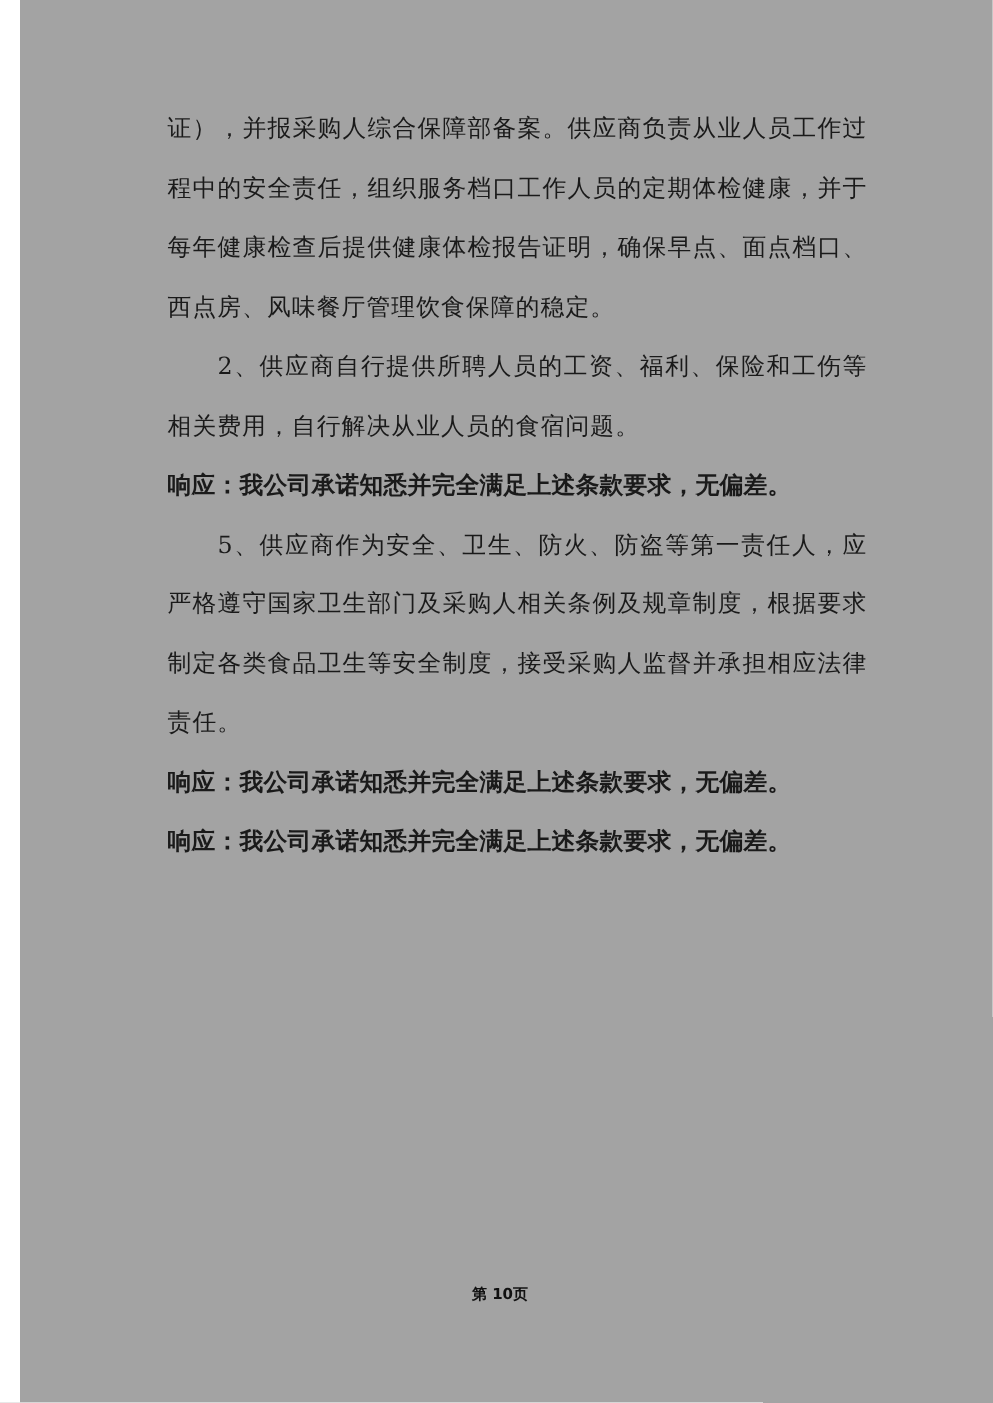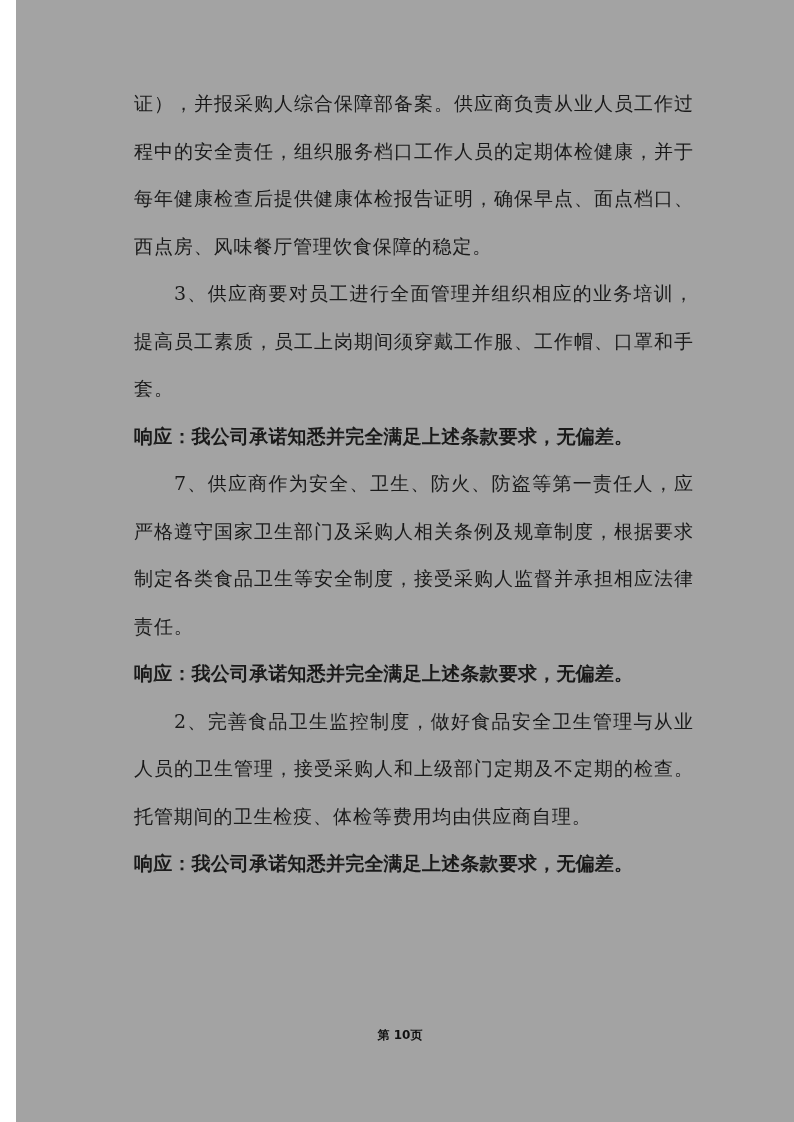--- a/index.html
+++ b/index.html
@@ -55,21 +55,20 @@
       font-size: 12px;
       color: #111;
     }
   </style>
 </head>
 <body>
 
 <div class="page">
   <div class="content">
     <p class="para">证），并报采购人综合保障部备案。供应商负责从业人员工作过程中的安全责任，组织服务档口工作人员的定期体检健康，并于每年健康检查后提供健康体检报告证明，确保早点、面点档口、西点房、风味餐厅管理饮食保障的稳定。</p>
-    <p class="para indent">3、供应商要对员工进行全面管理并组织相应的业务培训，提高员工素质，员工上岗期间须穿戴工作服、工作帽、口罩和手套。</p>
+    <p class="para indent">2、供应商自行提供所聘人员的工资、福利、保险和工伤等相关费用，自行解决从业人员的食宿问题。</p>
     <p class="para bold">响应：我公司承诺知悉并完全满足上述条款要求，无偏差。</p>
-    <p class="para indent">7、供应商作为安全、卫生、防火、防盗等第一责任人，应严格遵守国家卫生部门及采购人相关条例及规章制度，根据要求制定各类食品卫生等安全制度，接受采购人监督并承担相应法律责任。</p>
+    <p class="para indent">5、供应商作为安全、卫生、防火、防盗等第一责任人，应严格遵守国家卫生部门及采购人相关条例及规章制度，根据要求制定各类食品卫生等安全制度，接受采购人监督并承担相应法律责任。</p>
     <p class="para bold">响应：我公司承诺知悉并完全满足上述条款要求，无偏差。</p>
-    <p class="para indent">2、完善食品卫生监控制度，做好食品安全卫生管理与从业人员的卫生管理，接受采购人和上级部门定期及不定期的检查。托管期间的卫生检疫、体检等费用均由供应商自理。</p>
     <p class="para bold">响应：我公司承诺知悉并完全满足上述条款要求，无偏差。</p>
   </div>
   <div class="footer">第 10页</div>
 </div>
 
 </body></html>

